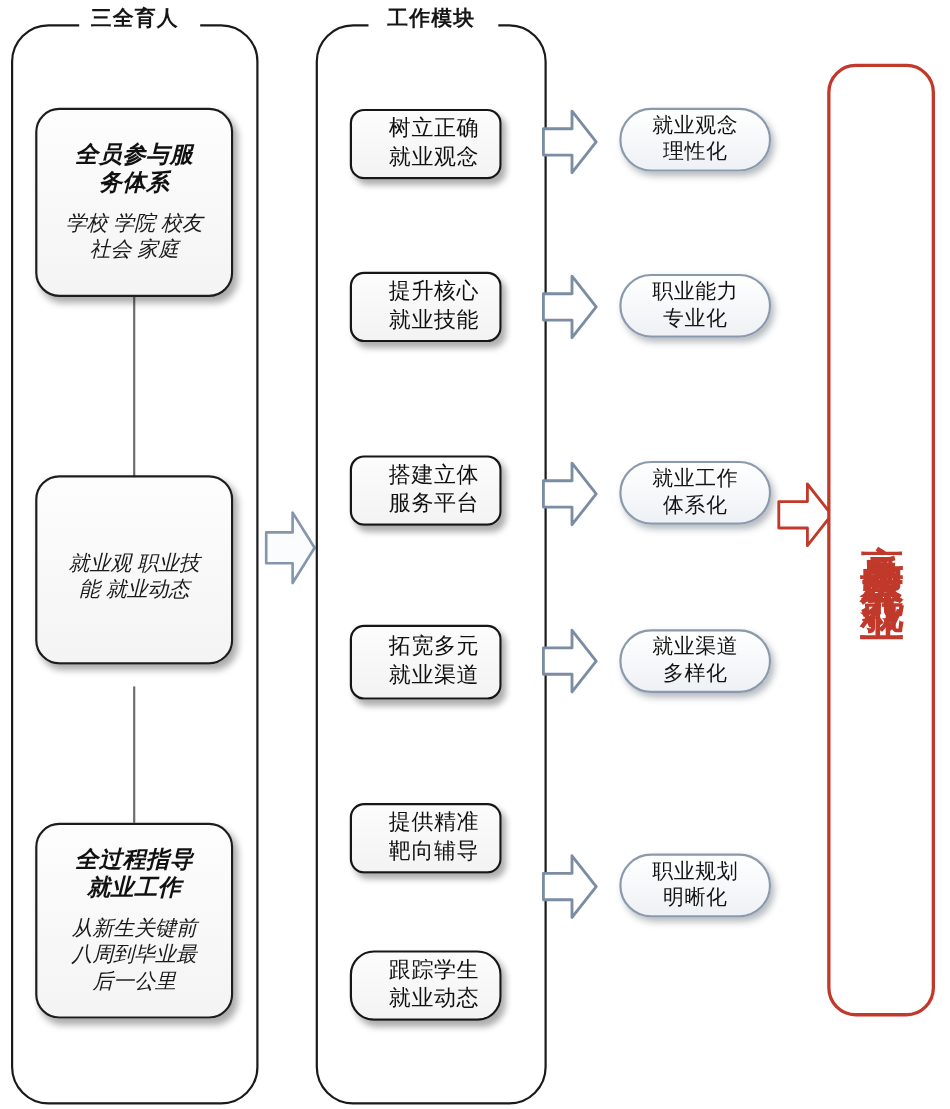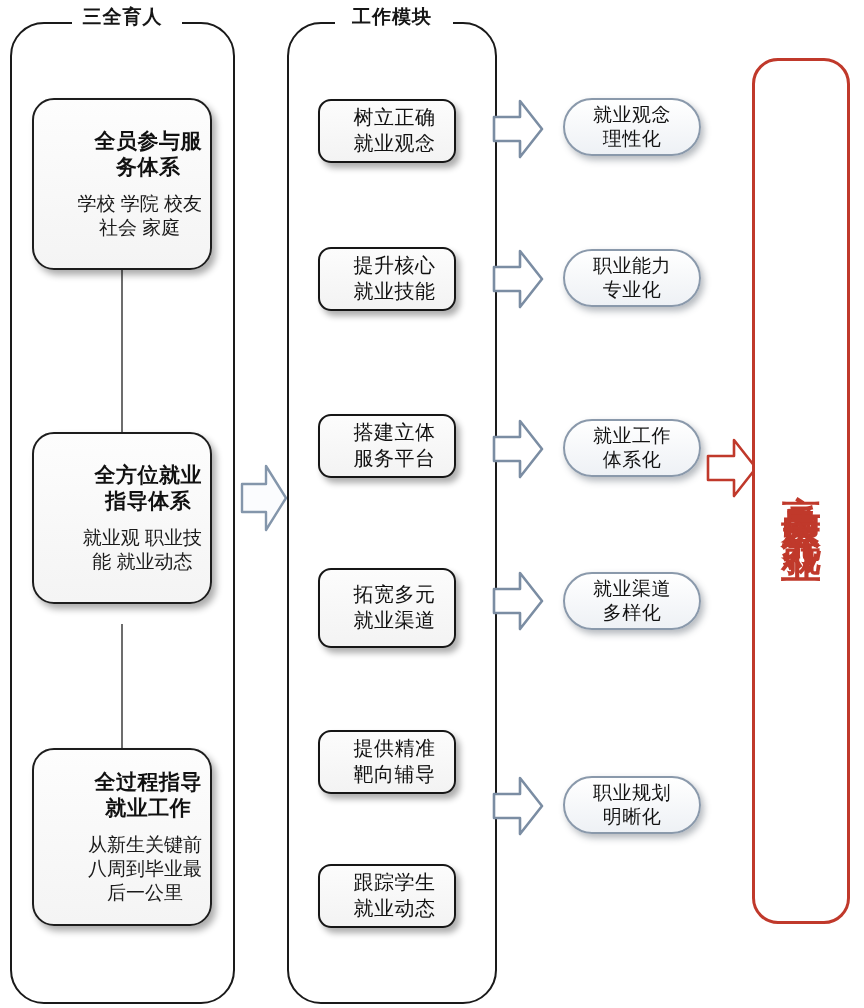--- a/index.html
+++ b/index.html
@@ -50,24 +50,25 @@
   
   .pillar{
     position:absolute;
     box-sizing:border-box;
     background:linear-gradient(180deg,#fdfdfd 0%,#f4f4f4 100%);
     border:2.5px solid #1d1d1d;
     border-radius:22px;
     box-shadow:4px 5px 7px rgba(0,0,0,.33);
     display:flex;
     flex-direction:column;
-    align-items:flex-end;
+    align-items:center;
     justify-content:center;
     padding:6px 8px;
     text-align:center;
+    font-style:italic;
   }
   .pillar .p-title{
     font-size:21px;
     font-weight:bold;
     color:#111;
     line-height:1.22;
     letter-spacing:.5px;
     white-space:pre-line;
   }
   .pillar .p-sub{
@@ -168,22 +169,20 @@
   <div class="connector" style="left:121px;top:624px;height:124px;"></div>
 
   <div class="pillar" style="left:32px;top:98px;width:180px;height:172px;">
     <div class="p-title">全员参与服
 务体系</div>
     <div class="p-sub">学校 学院 校友
 社会 家庭</div>
   </div>
 
   <div class="pillar" style="left:32px;top:432px;width:180px;height:172px;">
-    <div class="p-title">全方位就业
-指导体系</div>
     <div class="p-sub">就业观 职业技
 能 就业动态</div>
   </div>
 
   <div class="pillar" style="left:32px;top:748px;width:180px;height:178px;">
     <div class="p-title">全过程指导
 就业工作</div>
     <div class="p-sub">从新生关键前
 八周到毕业最
 后一公里</div>
@@ -206,29 +205,29 @@
 就业观念</span>
   </div>
   <div class="module" style="left:318px;top:247px;width:138px;height:64px;">
     <span>提升核心
 就业技能</span>
   </div>
   <div class="module" style="left:318px;top:414px;width:138px;height:64px;">
     <span>搭建立体
 服务平台</span>
   </div>
-  <div class="module" style="left:318px;top:568px;width:138px;height:80px;justify-content:center;">
+  <div class="module" style="left:318px;top:568px;width:138px;height:68px;justify-content:center;">
     <span>拓宽多元
 就业渠道</span>
   </div>
   <div class="module" style="left:318px;top:714px;width:138px;height:64px;margin-top:16px;">
     <span>提供精准
 靶向辅导</span>
   </div>
-  <div class="module" style="left:318px;top:864px;width:138px;height:64px;">
+  <div class="module" style="left:318px;top:864px;width:138px;height:64px;border-radius:22px;">
     <span>跟踪学生
 就业动态</span>
   </div>
 
   <div class="arrow" style="left:492px;top:98px;width:52px;height:62px;">
     <svg viewBox="0 0 52 62" preserveAspectRatio="none">
       <polygon points="2,19 28,19 28,3 50,31 28,59 28,43 2,43" fill="#ffffff" stroke="#7b8da3" stroke-width="2.6" stroke-linejoin="round"></polygon>
     </svg>
   </div>
   <div class="arrow" style="left:492px;top:248px;width:52px;height:62px;">

